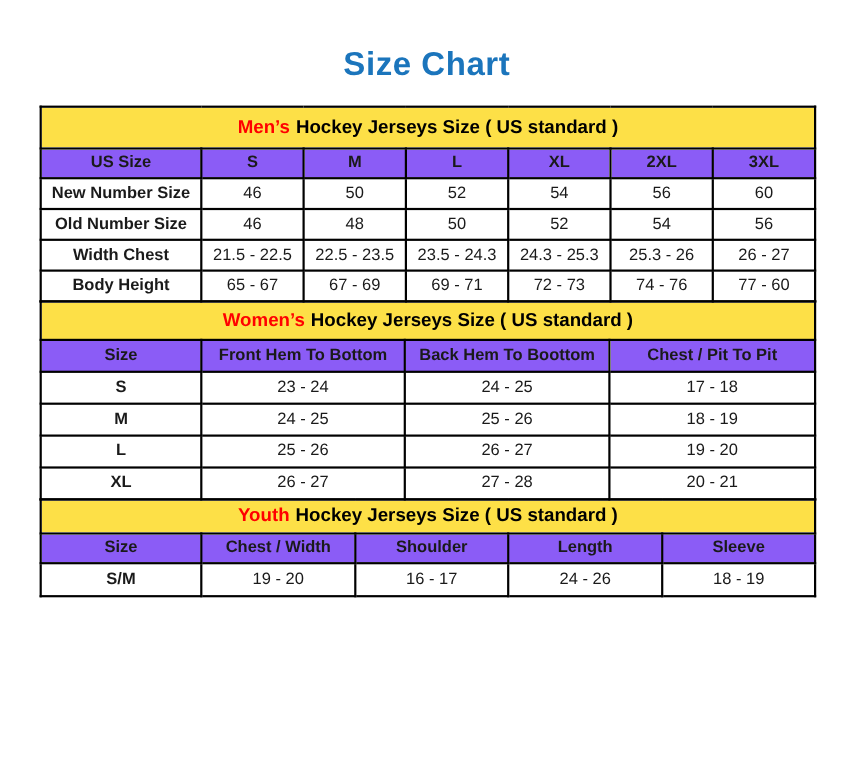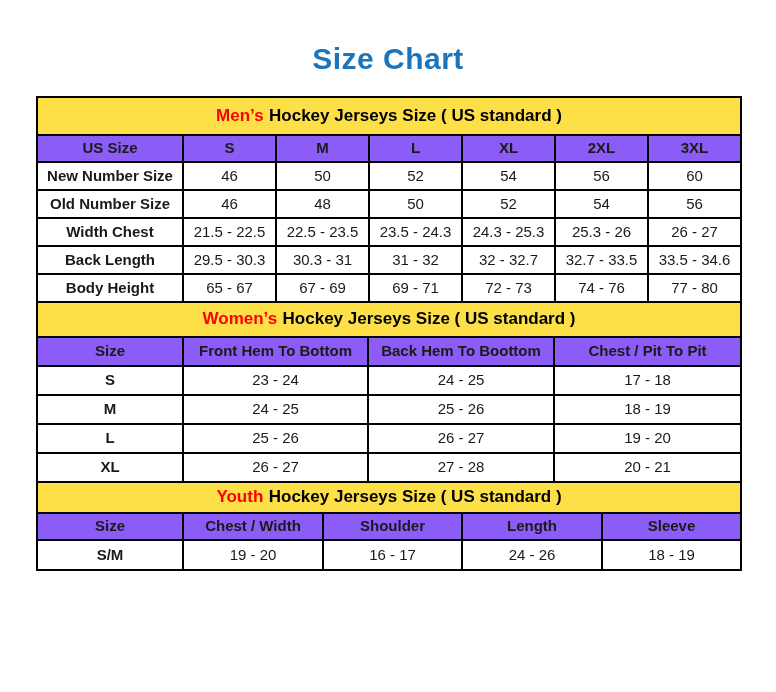--- a/index.html
+++ b/index.html
@@ -125,36 +125,27 @@
         <tr>
           <td class="rlabel">Width Chest</td>
           <td>21.5 - 22.5</td>
           <td>22.5 - 23.5</td>
           <td>23.5 - 24.3</td>
           <td>24.3 - 25.3</td>
           <td>25.3 - 26</td>
           <td>26 - 27</td>
         </tr>
         <tr>
-          <td class="rlabel">Back Length</td>
-          <td>29.5 - 30.3</td>
-          <td>30.3 - 31</td>
-          <td>31 - 32</td>
-          <td>32 - 32.7</td>
-          <td>32.7 - 33.5</td>
-          <td>33.5 - 34.6</td>
-        </tr>
-        <tr>
           <td class="rlabel">Body Height</td>
           <td>65 - 67</td>
           <td>67 - 69</td>
           <td>69 - 71</td>
           <td>72 - 73</td>
           <td>74 - 76</td>
-          <td>77 - 80</td>
+          <td>77 - 60</td>
         </tr>
       </tbody>
     </table>
 
     <table class="size-table t-women">
       <colgroup>
         <col style="width:146px">
           <col style="width:185px">
           <col style="width:186px">
           <col style="width:187px">

